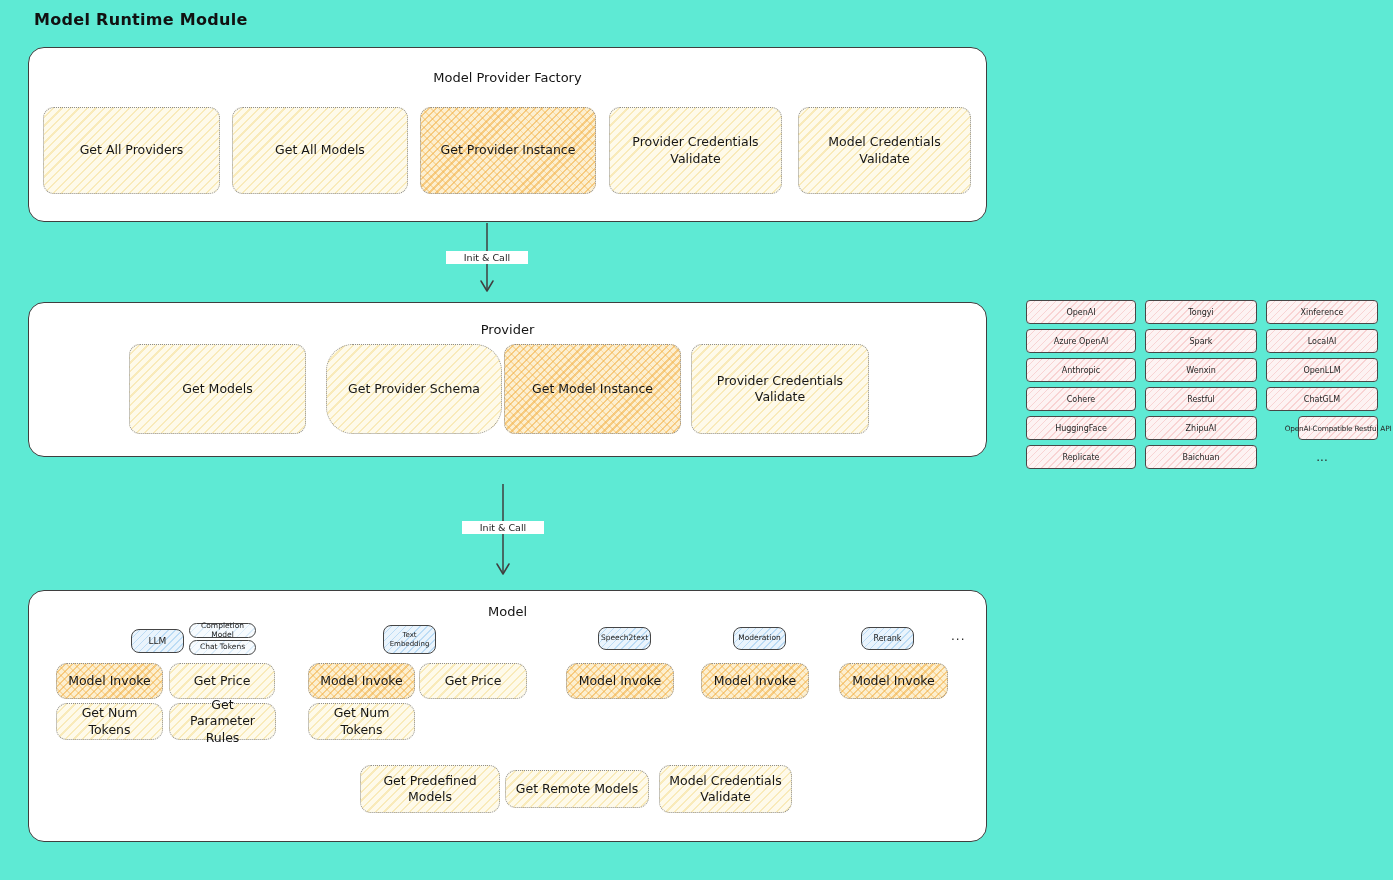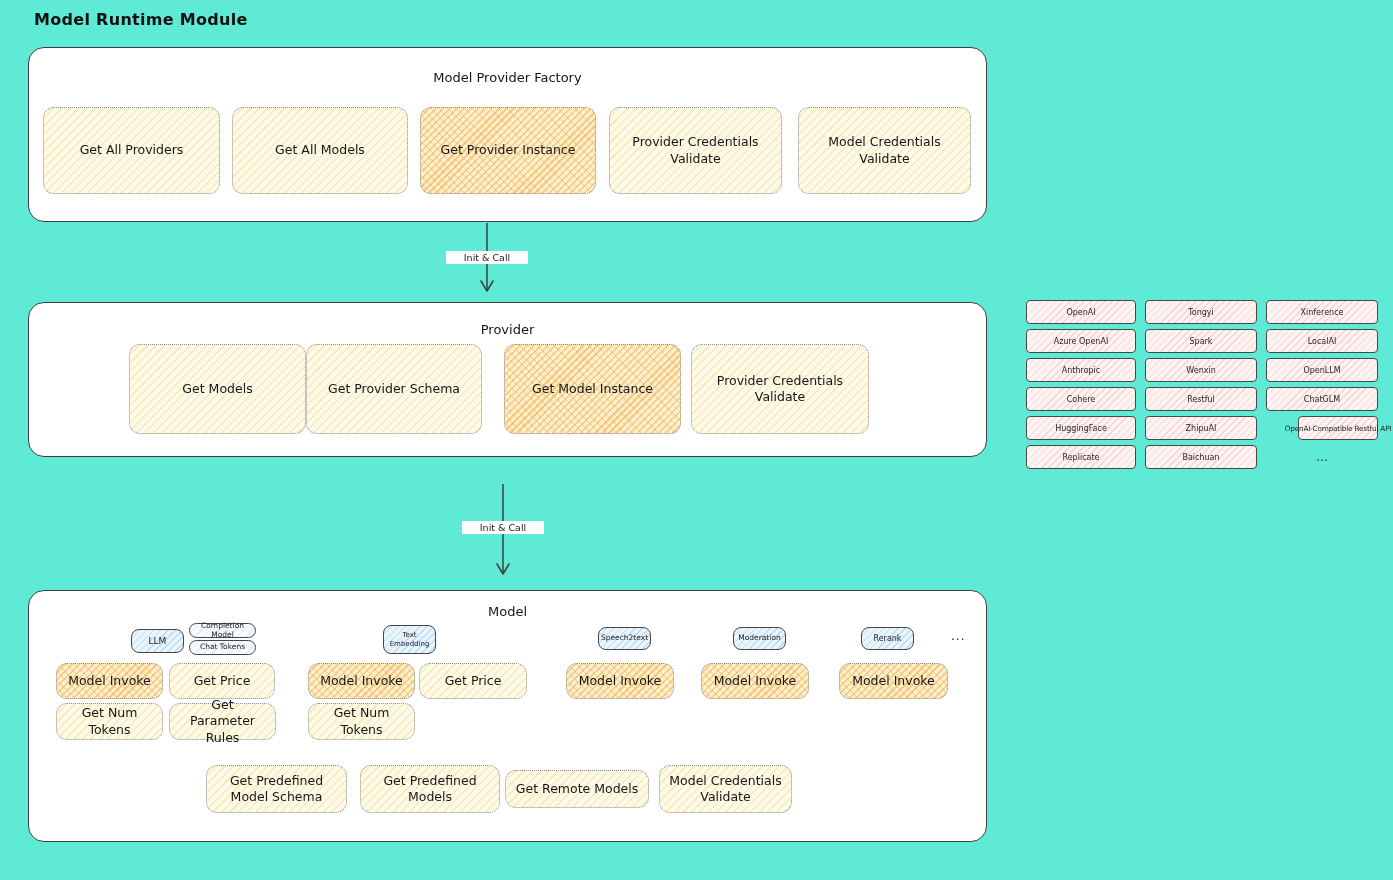--- a/index.html
+++ b/index.html
@@ -96,21 +96,21 @@
 
   <svg class="arrow" style="left:477px;top:223px;" width="20" height="74">
     <line x1="10" y1="0" x2="10" y2="67"></line>
     <polyline points="4,58 10,68 16,58"></polyline>
   </svg>
   <div class="arrow-label" style="left:446px;top:251px;width:82px;">Init &amp; Call</div>
 
   <section class="panel stacked" style="left:28px;top:302px;width:957px;height:153px;">
     <div class="panel-title" style="top:19px;">Provider</div>
     <div class="node y-light" style="left:100px;top:41px;width:177px;height:90px;">Get Models</div>
-    <div class="node y-light" style="left:277px;top:41px;width:176px;height:90px;">Get Provider Schema</div>
+    <div class="node y-light" style="left:297px;top:41px;width:176px;height:90px;border-radius:27px;">Get Provider Schema</div>
     <div class="node y-strong" style="left:475px;top:41px;width:177px;height:90px;">Get Model Instance</div>
     <div class="node y-light" style="left:662px;top:41px;width:178px;height:90px;">Provider Credentials Validate</div>
   </section>
 
   <div class="pgrid">
     <div class="pcell">OpenAI</div>
     <div class="pcell">Tongyi</div>
     <div class="pcell">Xinference</div>
     <div class="pcell">Azure OpenAI</div>
     <div class="pcell">Spark</div>
@@ -152,19 +152,18 @@
     <div class="node y-strong" style="left:279px;top:72px;width:107px;height:36px;">Model Invoke</div>
     <div class="node y-light" style="left:390px;top:72px;width:108px;height:36px;">Get Price</div>
     <div class="node y-strong" style="left:537px;top:72px;width:108px;height:36px;">Model Invoke</div>
     <div class="node y-strong" style="left:672px;top:72px;width:108px;height:36px;">Model Invoke</div>
     <div class="node y-strong" style="left:810px;top:72px;width:109px;height:36px;">Model Invoke</div>
 
     <div class="node y-light" style="left:27px;top:112px;width:107px;height:37px;">Get Num Tokens</div>
     <div class="node y-light" style="left:140px;top:112px;width:107px;height:37px;">Get Parameter Rules</div>
     <div class="node y-light" style="left:279px;top:112px;width:107px;height:37px;">Get Num Tokens</div>
 
-    <div class="node y-light" style="left:177px;top:174px;width:141px;height:48px;">Get Predefined Model Schema</div>
     <div class="node y-light" style="left:331px;top:174px;width:140px;height:48px;">Get Predefined Models</div>
     <div class="node y-light" style="left:476px;top:179px;width:144px;height:38px;">Get Remote Models</div>
     <div class="node y-light" style="left:630px;top:174px;width:133px;height:48px;">Model Credentials Validate</div>
   </section>
 
 </div>
 
 </body></html>

